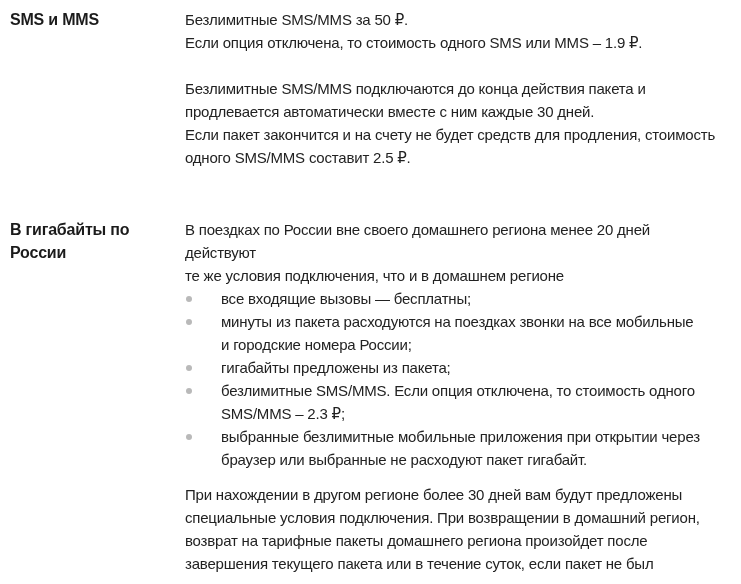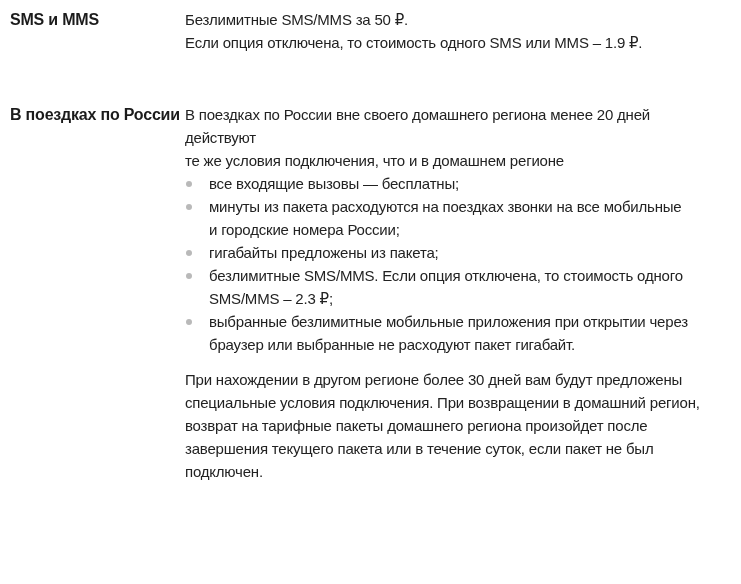--- a/index.html
+++ b/index.html
@@ -61,37 +61,42 @@
   .dot {
     width: 6px;
     height: 6px;
     border-radius: 50%;
     background: #b9b9b9;
     flex: none;
     margin: 9px 17px 0 1px;
   }
   .li-text {
     white-space: pre-line;
+    margin-left: 12px;
   }
 </style>
 </head>
 <body>
 
 <div class="page">
 
   <section class="row">
     <div class="label-col">SMS и MMS</div>
     <div class="content-col">
       <p class="para">Безлимитные SMS/MMS за 50 ₽.
 Если опция отключена, то стоимость одного SMS или MMS – 1.9 ₽.</p>
+      <p class="para">Безлимитные SMS/MMS подключаются до конца действия пакета и
+продлевается автоматически вместе с ним каждые 30 дней.
+Если пакет закончится и на счету не будет средств для продления, стоимость
+одного SMS/MMS составит 2.5 ₽.</p>
     </div>
   </section>
 
   <section class="row">
-    <div class="label-col">В поездках по России</div>
+    <div class="label-col">В гигабайты по России</div>
     <div class="content-col">
       <p class="para no-gap">В поездках по России вне своего домашнего региона менее 20 дней действуют
 те же условия подключения, что и в домашнем регионе</p>
       <ul class="bullets">
         <li class="bullet-item">
           <span class="dot"></span>
           <span class="li-text">все входящие вызовы — бесплатны;</span>
         </li>
         <li class="bullet-item">
           <span class="dot"></span>

